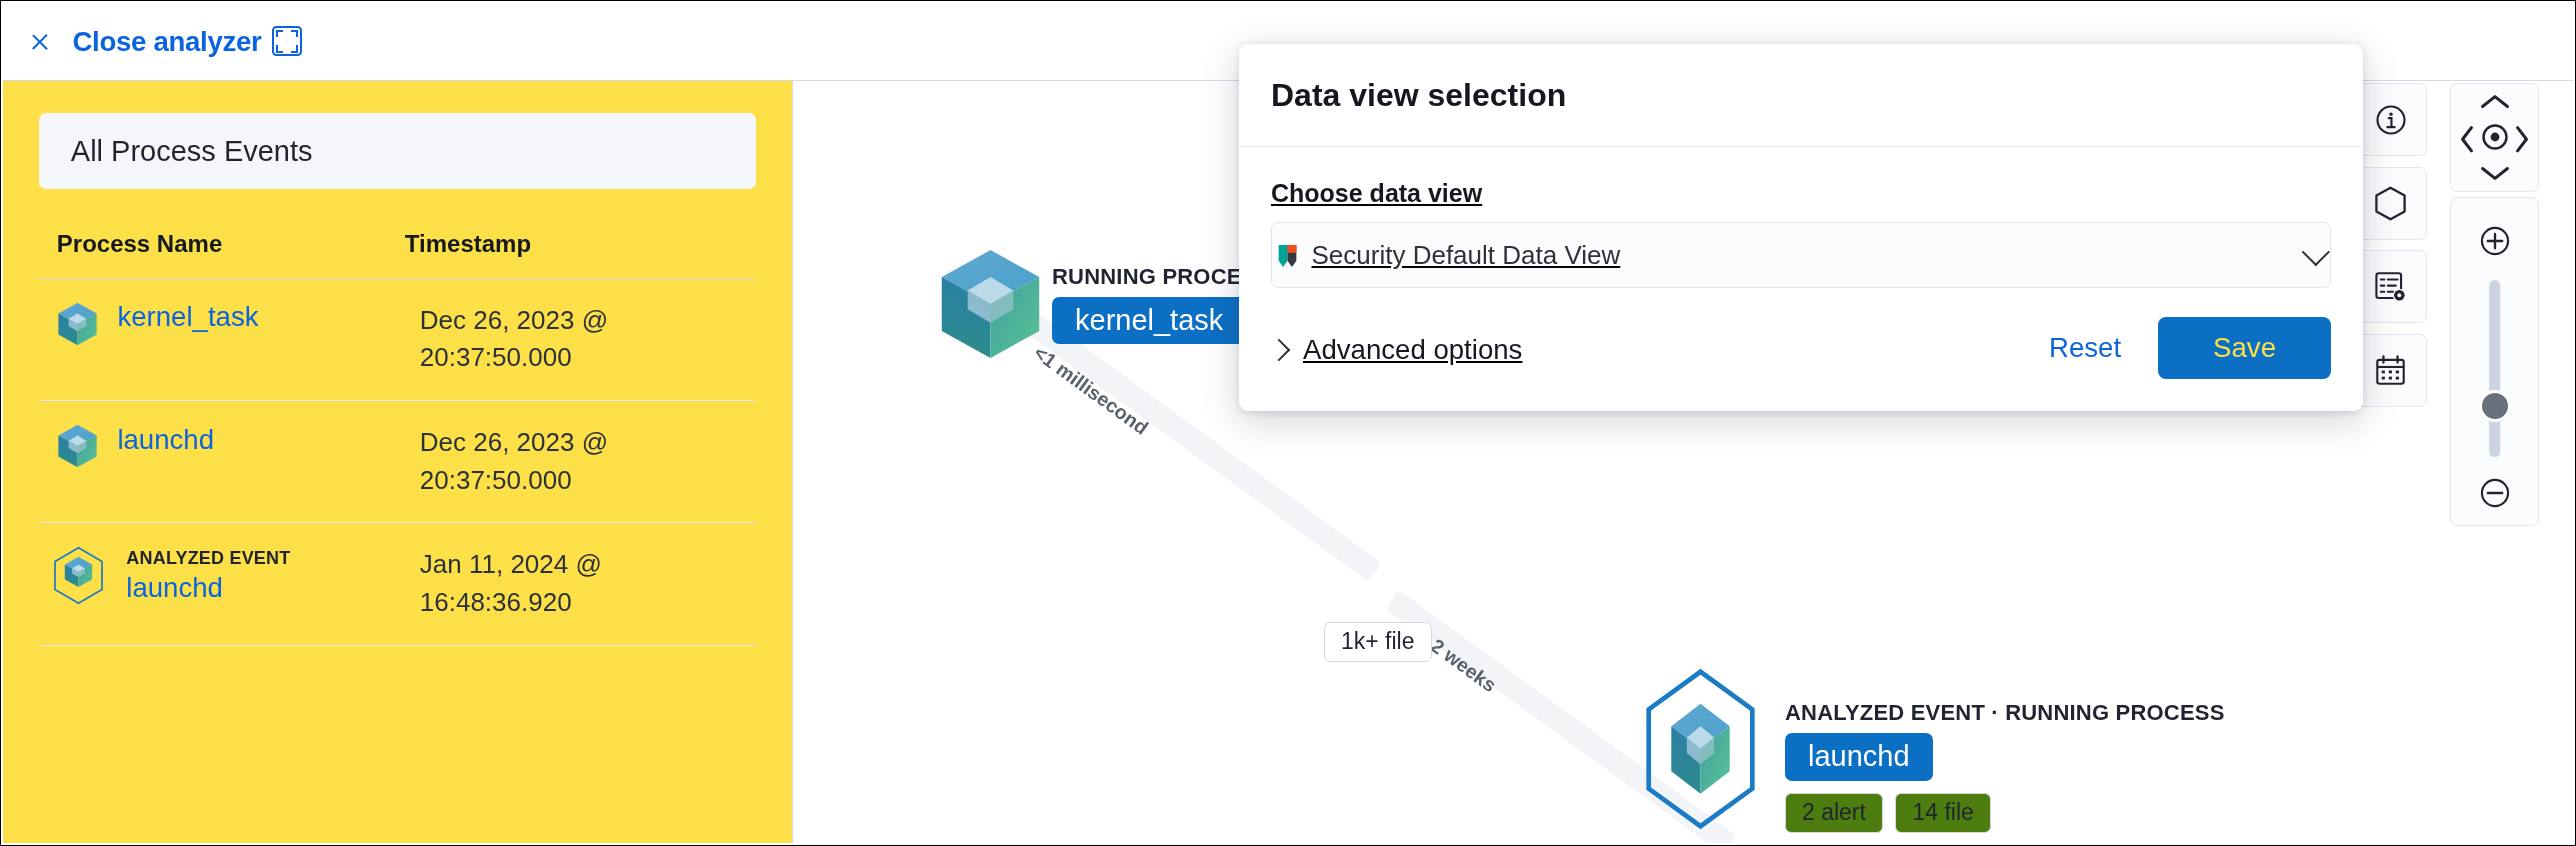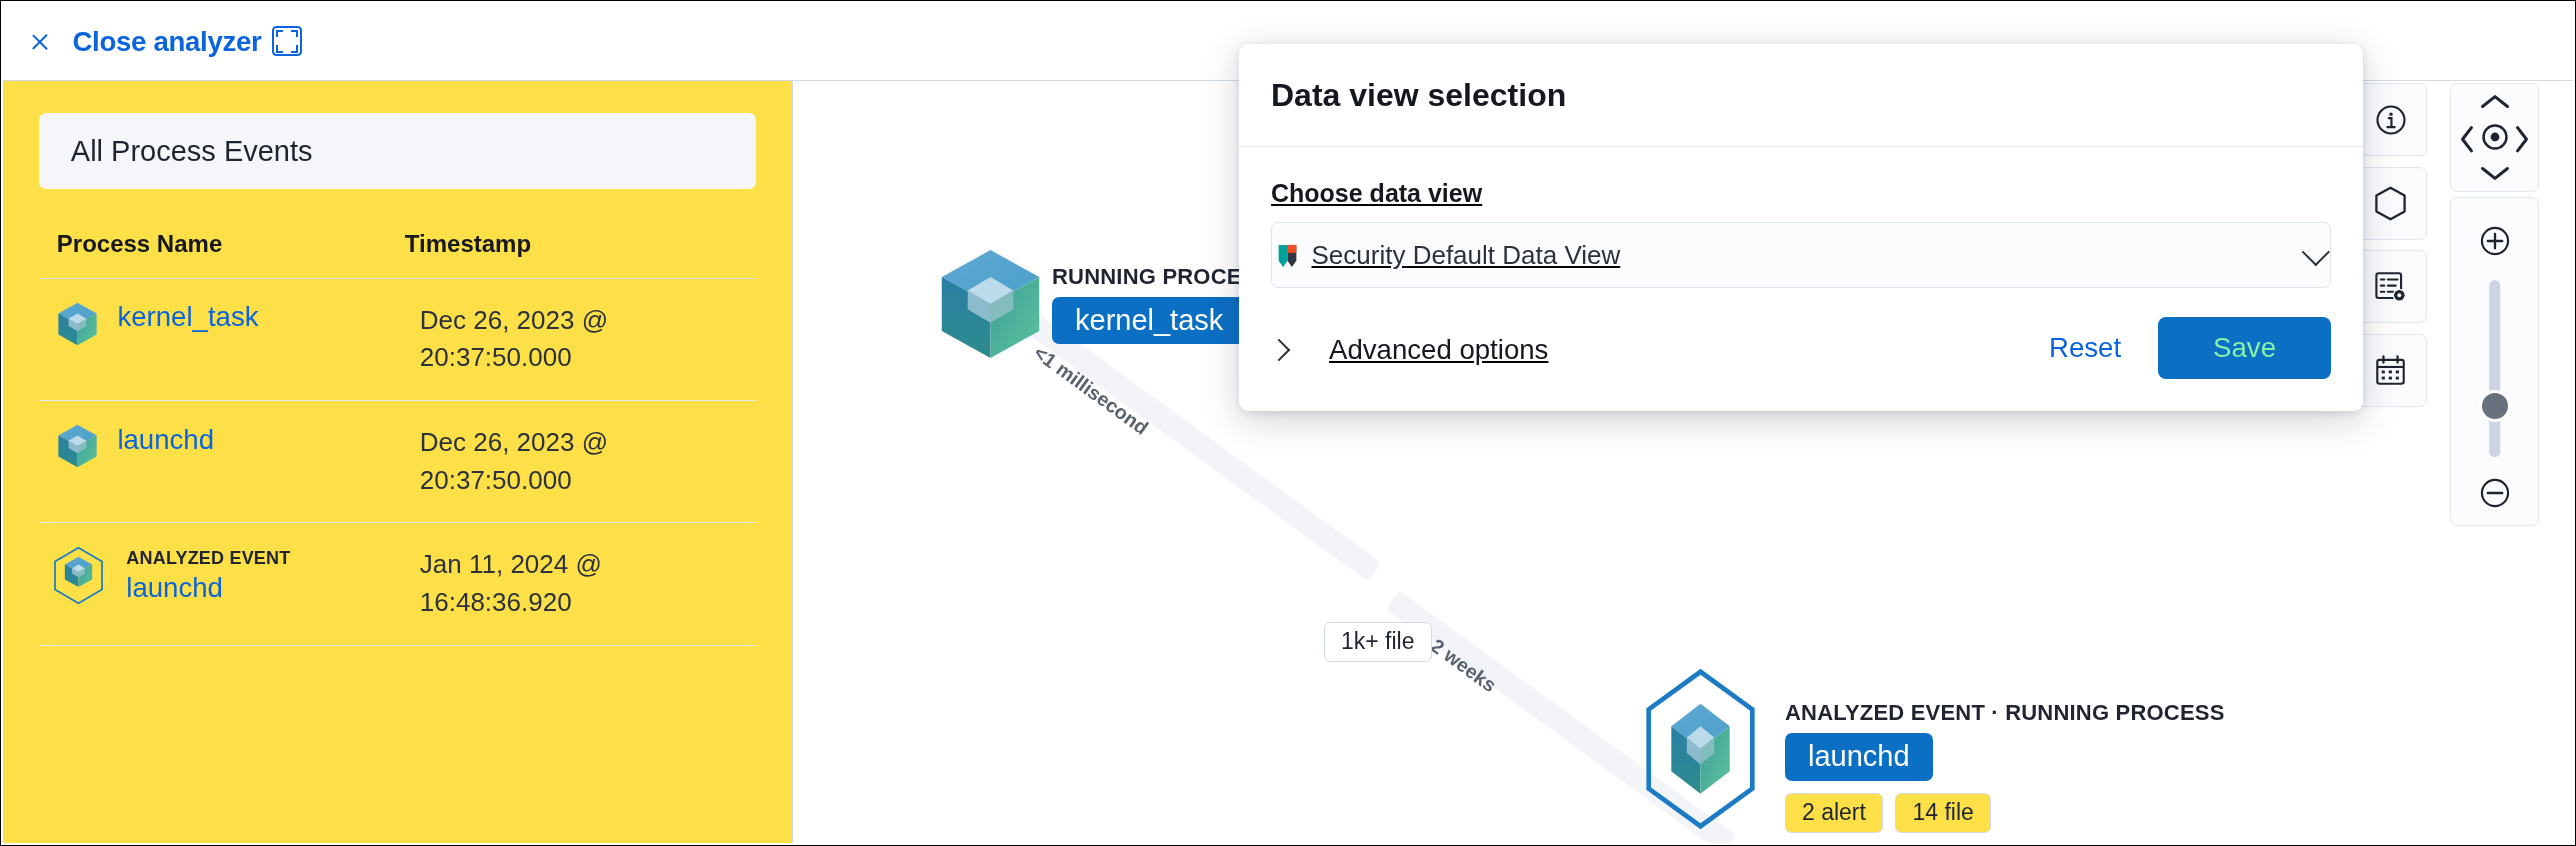--- a/index.html
+++ b/index.html
@@ -129,21 +129,21 @@
   .node-kind {
     font-size: 22px; font-weight: 700; color: #1f2430; letter-spacing: 0.2px;
     white-space: nowrap; margin-bottom: 7.1px;
   }
   .node-pill {
     display: inline-block; background: #0b6fc4; color: #fff;
     font-size: 29px; border-radius: 7.1px; padding: 7.1px 23px; line-height: 1.15;
   }
   .node-badges { display: flex; gap: 12.5px; margin-top: 12.5px; }
   .badge {
-    background: #fde047; border: 1.8px solid #d3dae6; border-radius: 6.2px;
+    background: #4d7c0f; border: 1.8px solid #d3dae6; border-radius: 6.2px;
     font-size: 23px; color: #1f2430; padding: 6.2px 16px; line-height: 1.1;
     white-space: nowrap;
   }
   .badge-floating {
     position: absolute;
     background: #fff; border: 1.8px solid #d3dae6; border-radius: 6.2px;
     font-size: 23px; color: #1f2430; padding: 6.2px 16px; line-height: 1.1;
     white-space: nowrap;
   }
 
@@ -178,31 +178,31 @@
     flex: 0 0 auto;
   }
   .advanced-row {
     display: flex; align-items: center; gap: 16px; margin-top: 46px; cursor: pointer;
   }
   .chev-right {
     width: 16px; height: 16px; border-right: 2.7px solid #2c313b;
     border-top: 2.7px solid #2c313b; transform: rotate(45deg);
     flex: 0 0 auto;
   }
-  .advanced-label { font-size: 27.6px; color: #15181f; margin-left: 26px; }
+  .advanced-label { font-size: 27.6px; color: #15181f; }
   .modal-footer {
     position: absolute; right: 32px; bottom: 32px;
     display: flex; align-items: center; gap: 37px;
   }
   .btn-reset {
     background: none; border: none; color: #0b64dd; font-size: 27.6px;
     cursor: pointer; font-family: inherit;
   }
   .btn-save {
-    background: #0b6fc4; color: #86efac; border: none; border-radius: 8px;
+    background: #0b6fc4; color: #fde047; border: none; border-radius: 8px;
     font-size: 27.6px; padding: 15px 55px; cursor: pointer; font-family: inherit;
   }
 
   
   .rail { position: absolute; z-index: 20; }
   .rail-left { right: 148px; top: 82px; width: 73px; }
   .ctl-btn {
     width: 73px; height: 73px; background: #fbfcfe;
     border: 1.8px solid #e1e6f0; border-radius: 7.1px;
     display: flex; align-items: center; justify-content: center;

